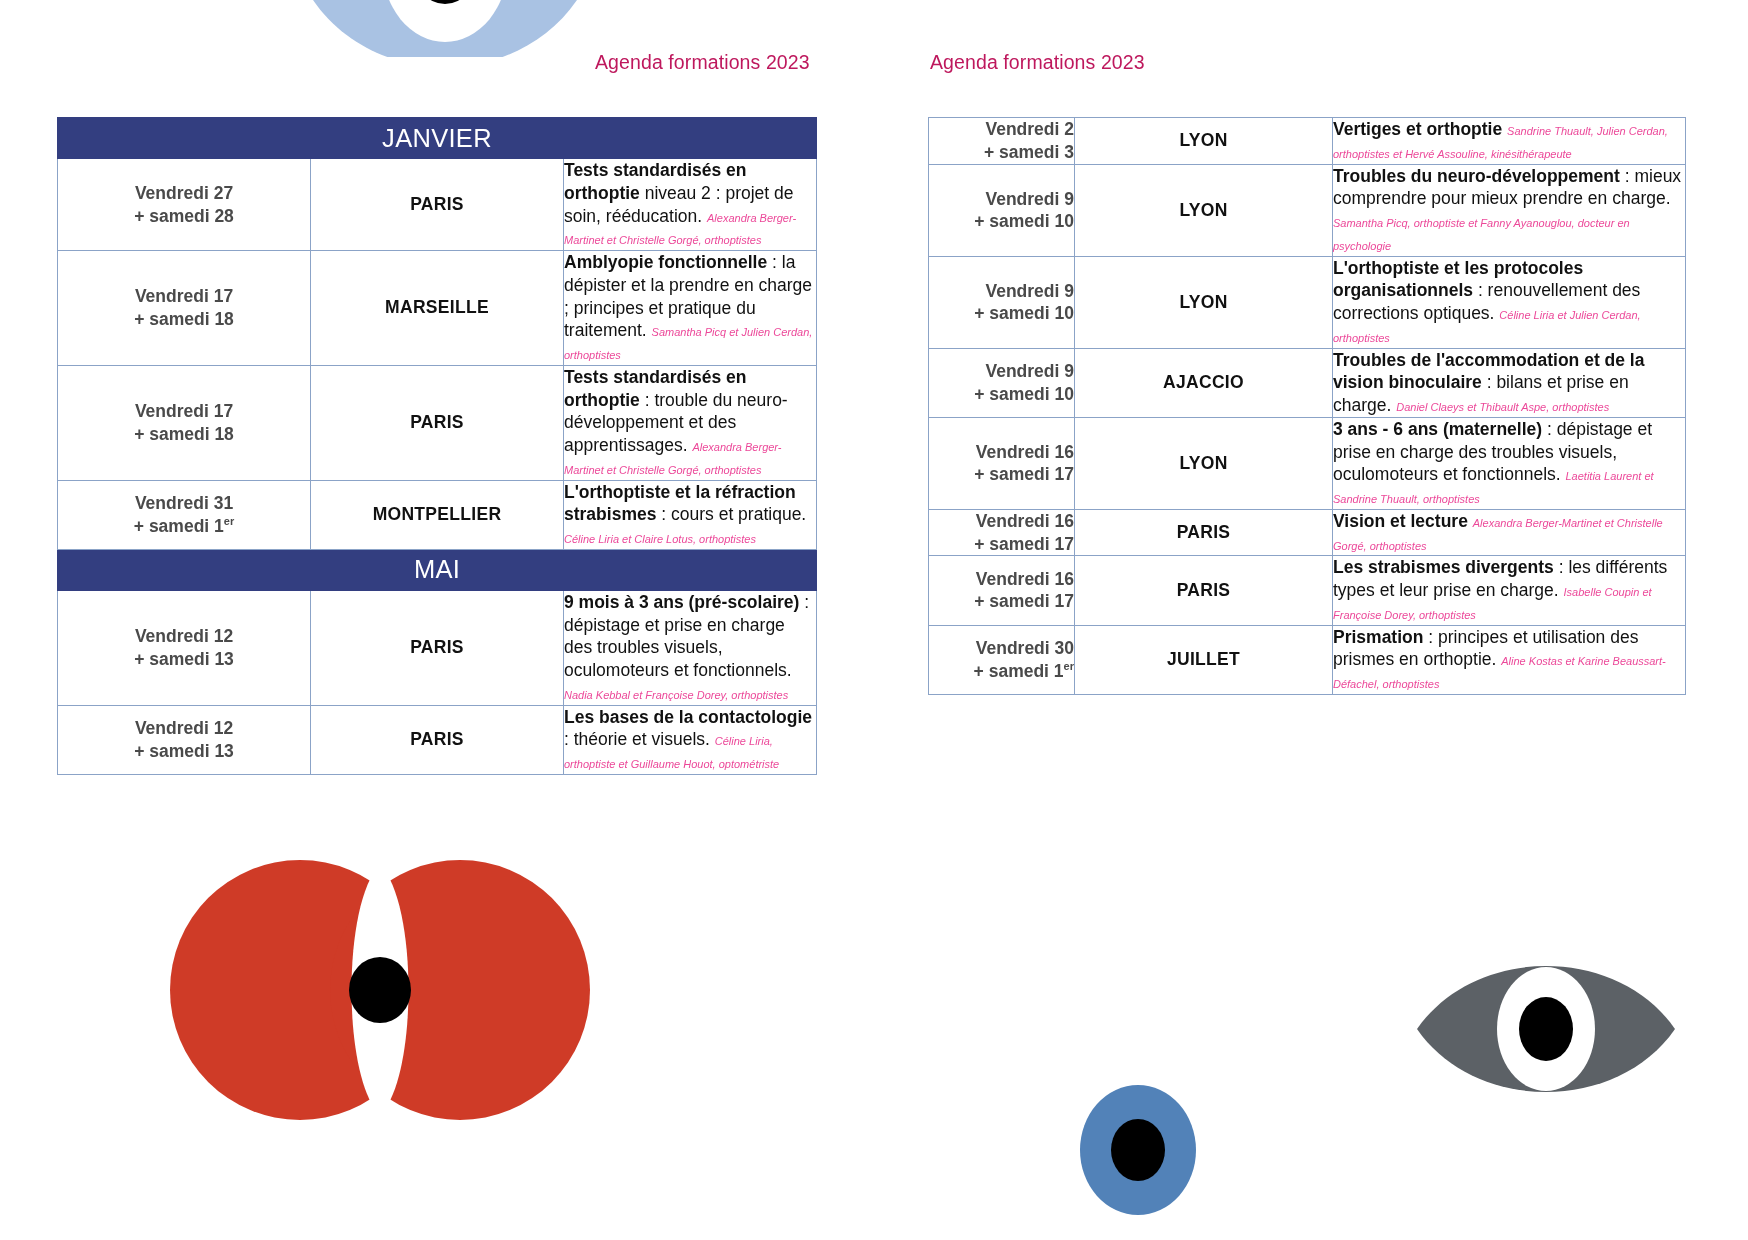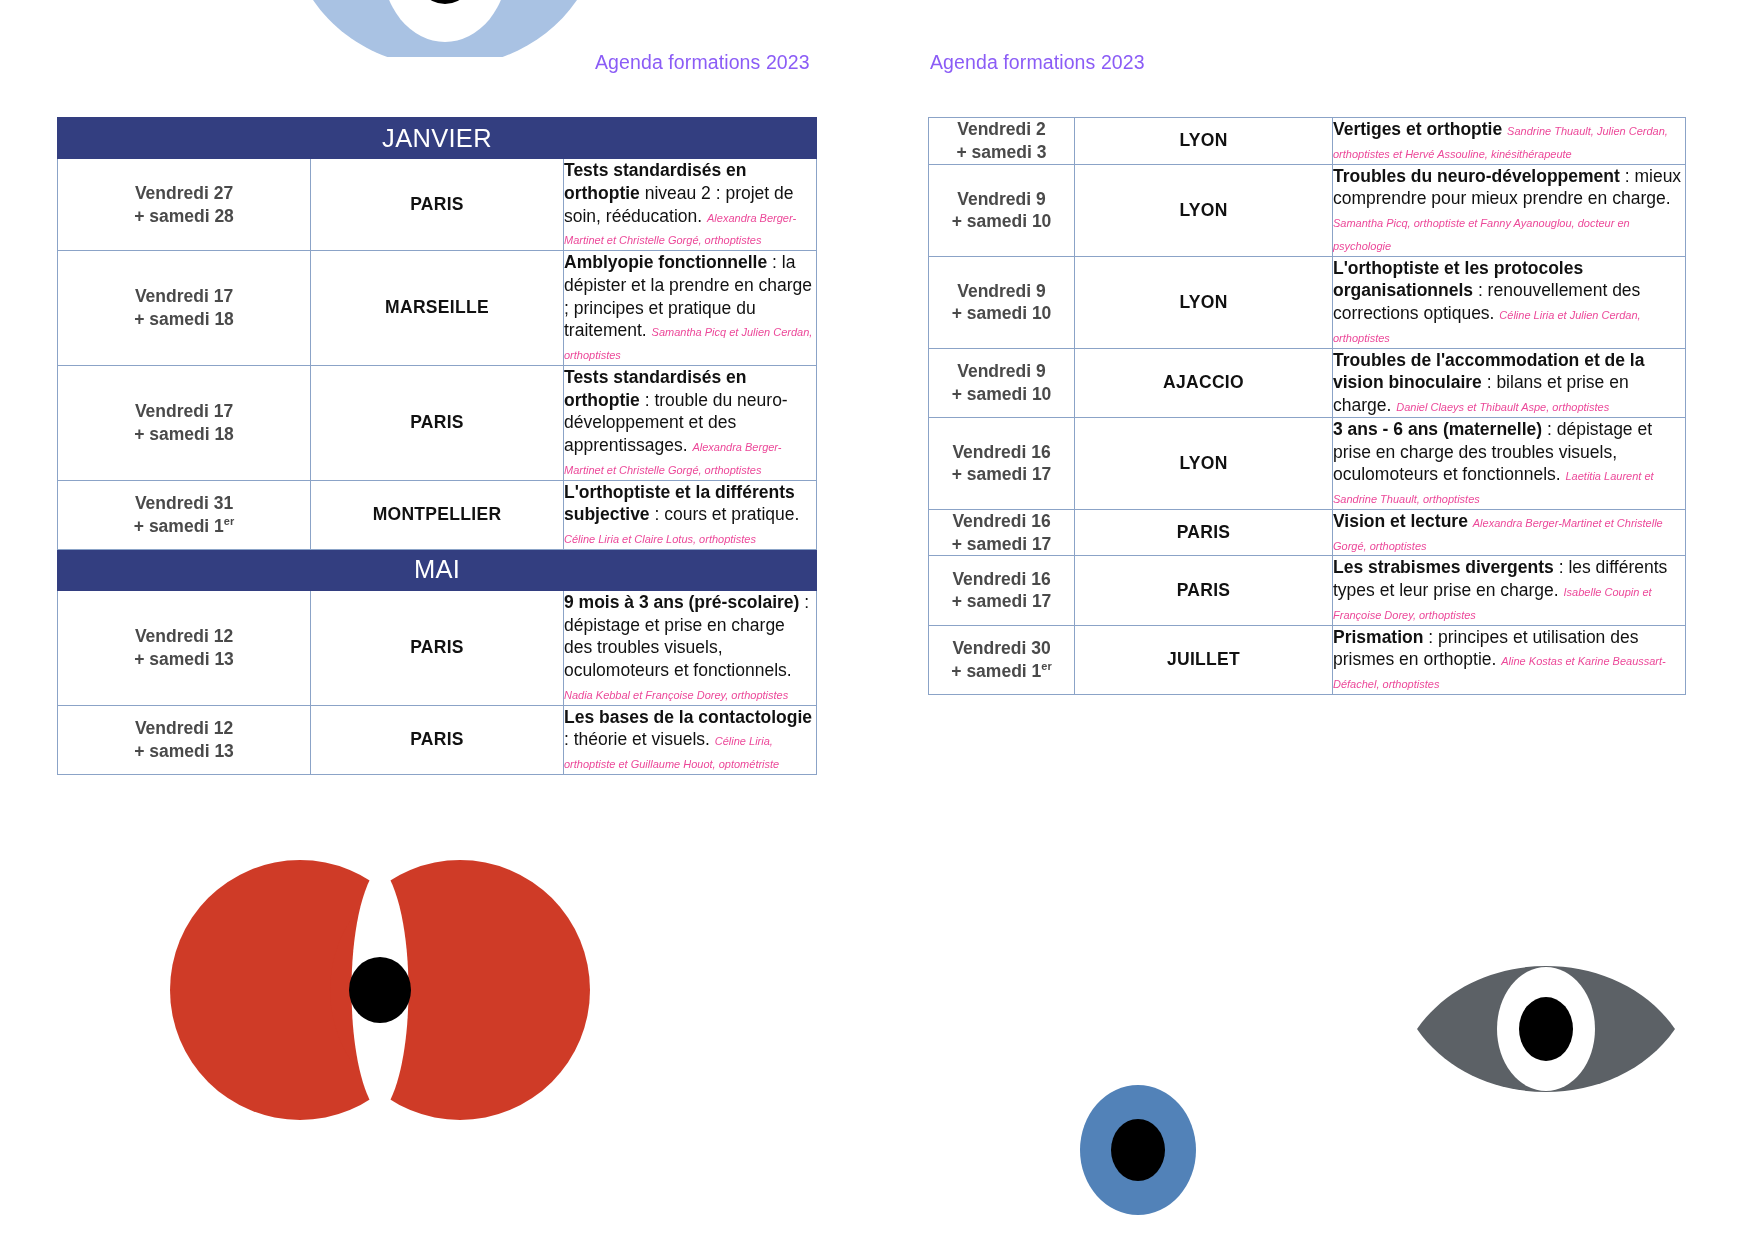--- a/index.html
+++ b/index.html
@@ -19,21 +19,21 @@
     left: 300px;
     top: -118px;
     width: 290px;
     height: 175px;
   }
 
   
   .page-kicker {
     position: absolute;
     font-size: 19.5px;
-    color: #8b5cf6;
+    color: #be185d;
     letter-spacing: 0.1px;
     white-space: nowrap;
   }
   .kicker-left  { left: 595px; top: 51px; }
   .kicker-right { left: 930px; top: 51px; }
 
   
   .agenda-table {
     position: absolute;
     border-collapse: collapse;
@@ -85,21 +85,21 @@
     font-size: 17.5px;
     color: #111111;
     line-height: 1.30;
     padding: 11px 13px 12px 13px;
     vertical-align: middle;
     text-align: left;
   }
   .cell-desc b { font-weight: bold; margin-top: 38px; }
   .cell-desc i { font-style: italic; color: #ec4899; font-size: 11px; }
 
-  .table-right .cell-date { width: 146px; }
+  .table-right .cell-date { width: 146px; text-align: right; }
   .table-right .cell-city { width: 258px; }
 
   
   .venn-eye {
     position: absolute;
     left: 170px;
     top: 820px;
     width: 420px;
     height: 340px;
   }
@@ -158,21 +158,21 @@
         </td>
         <td class="cell-city">PARIS</td>
         <td class="cell-desc"><b>Tests standardisés en orthoptie</b><span> : trouble du neuro-développement et des apprentissages. </span><i>Alexandra Berger-Martinet et Christelle Gorgé, orthoptistes</i></td>
       </tr>
       <tr>
         <td class="cell-date">
           <div>Vendredi 31</div>
           <div><span>+ samedi 1</span><sup>er</sup></div>
         </td>
         <td class="cell-city">MONTPELLIER</td>
-        <td class="cell-desc"><b>L'orthoptiste et la différents subjective</b><span> : cours et pratique. </span><i>Céline Liria et Claire Lotus, orthoptistes</i></td>
+        <td class="cell-desc"><b>L'orthoptiste et la réfraction strabismes</b><span> : cours et pratique. </span><i>Céline Liria et Claire Lotus, orthoptistes</i></td>
       </tr>
       <tr>
         <th class="month-head" colspan="3">MAI</th>
       </tr>
       <tr>
         <td class="cell-date">
           <div>Vendredi 12</div>
           <div><span>+ samedi 13</span></div>
         </td>
         <td class="cell-city">PARIS</td>

